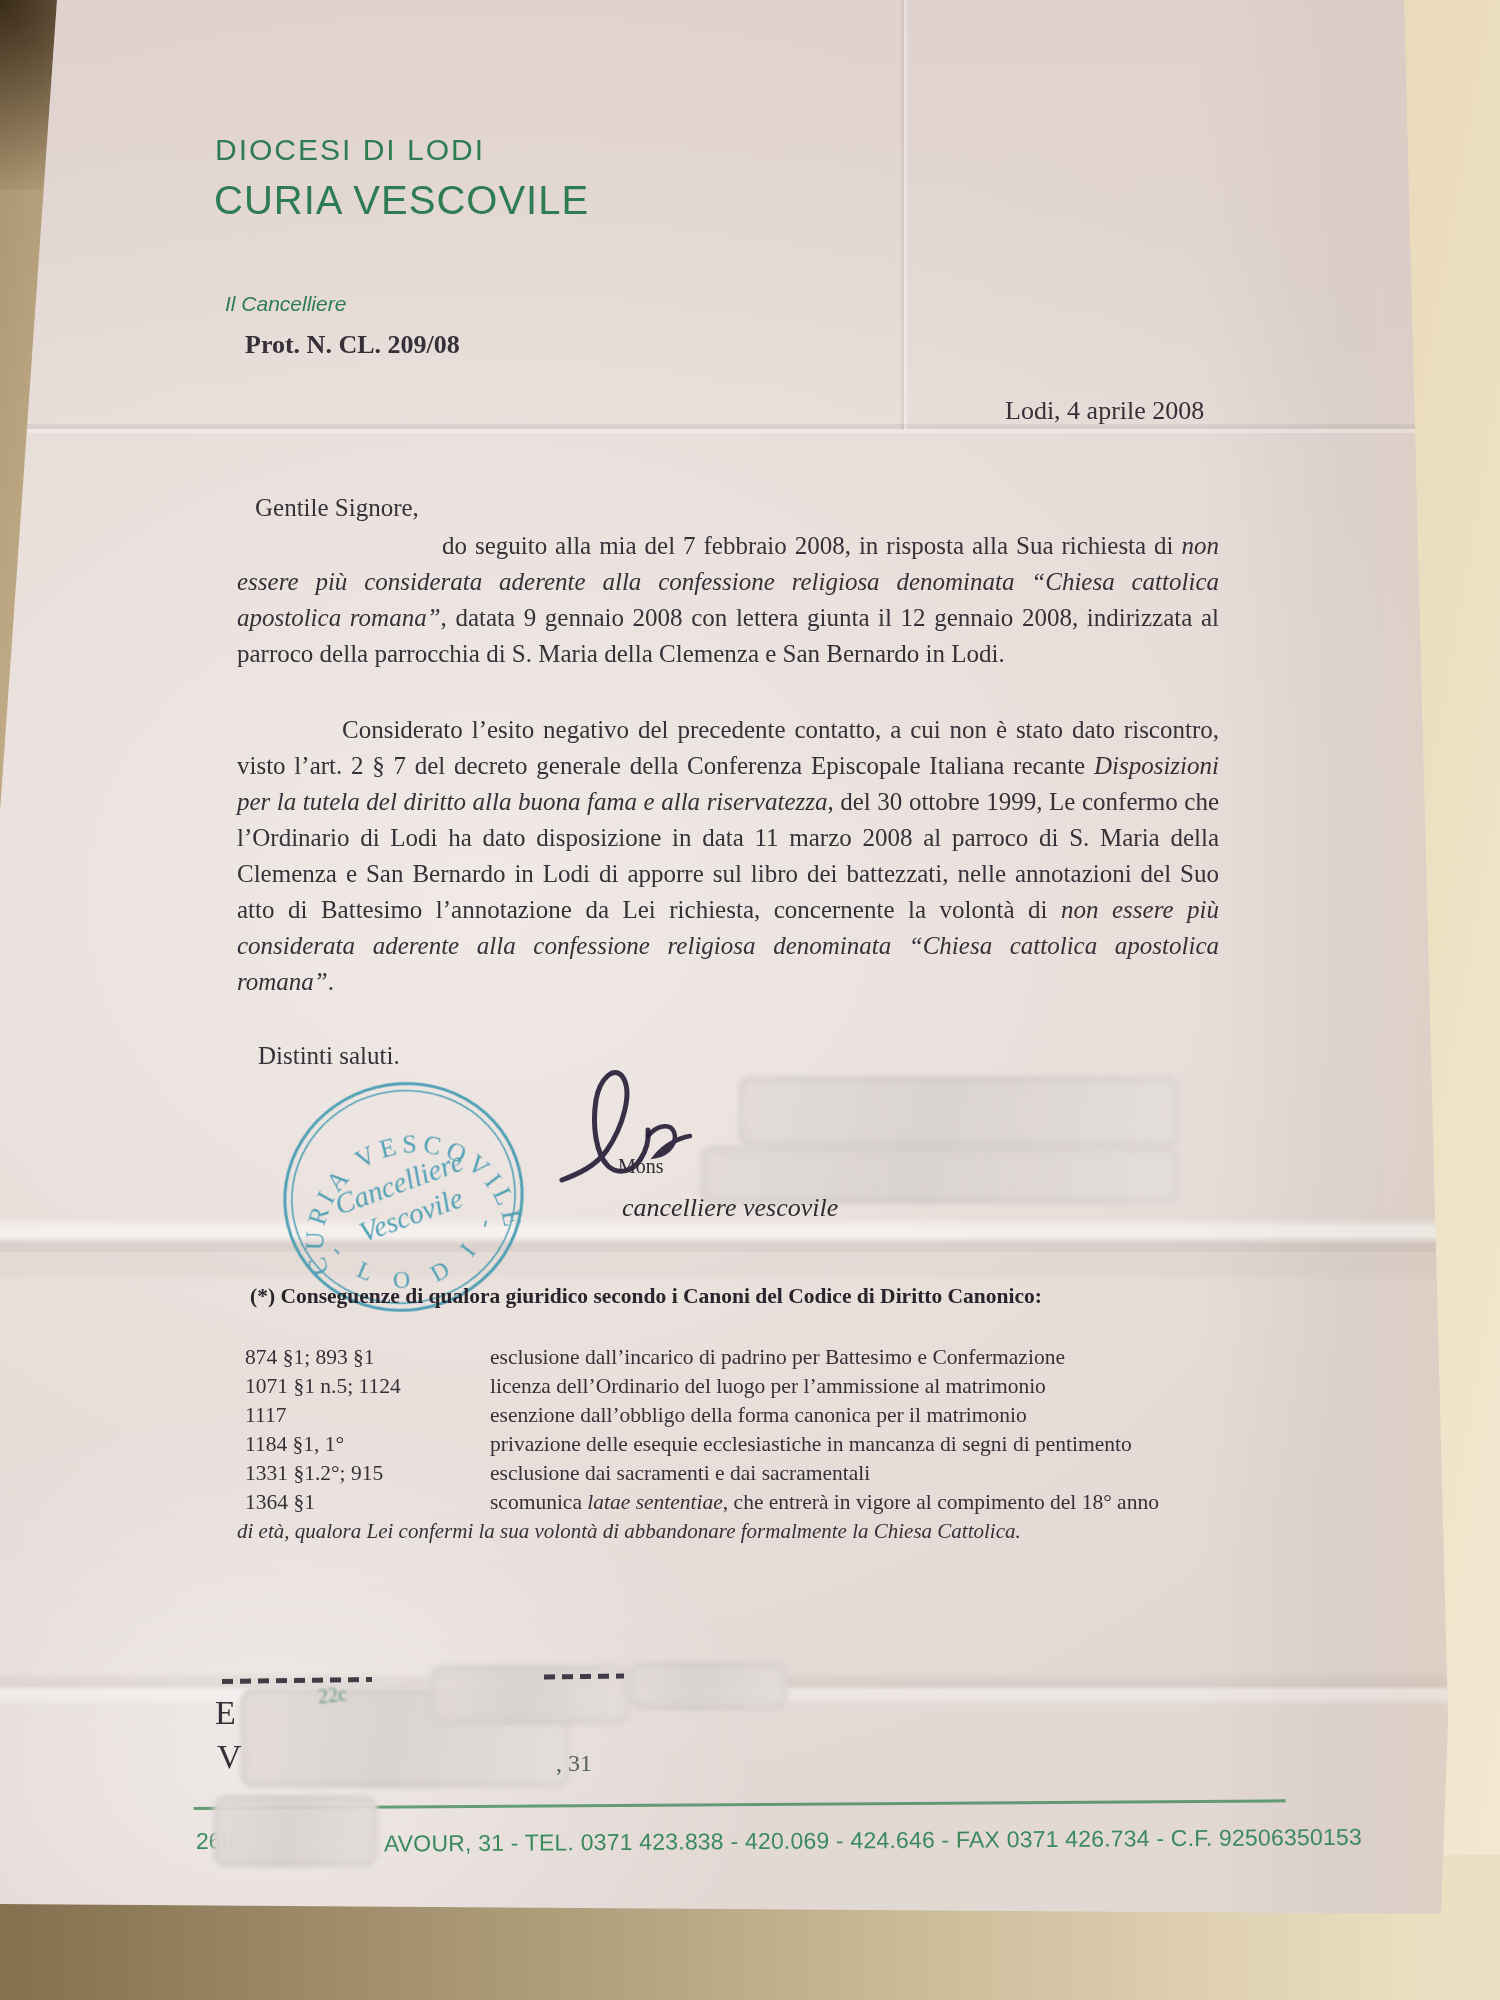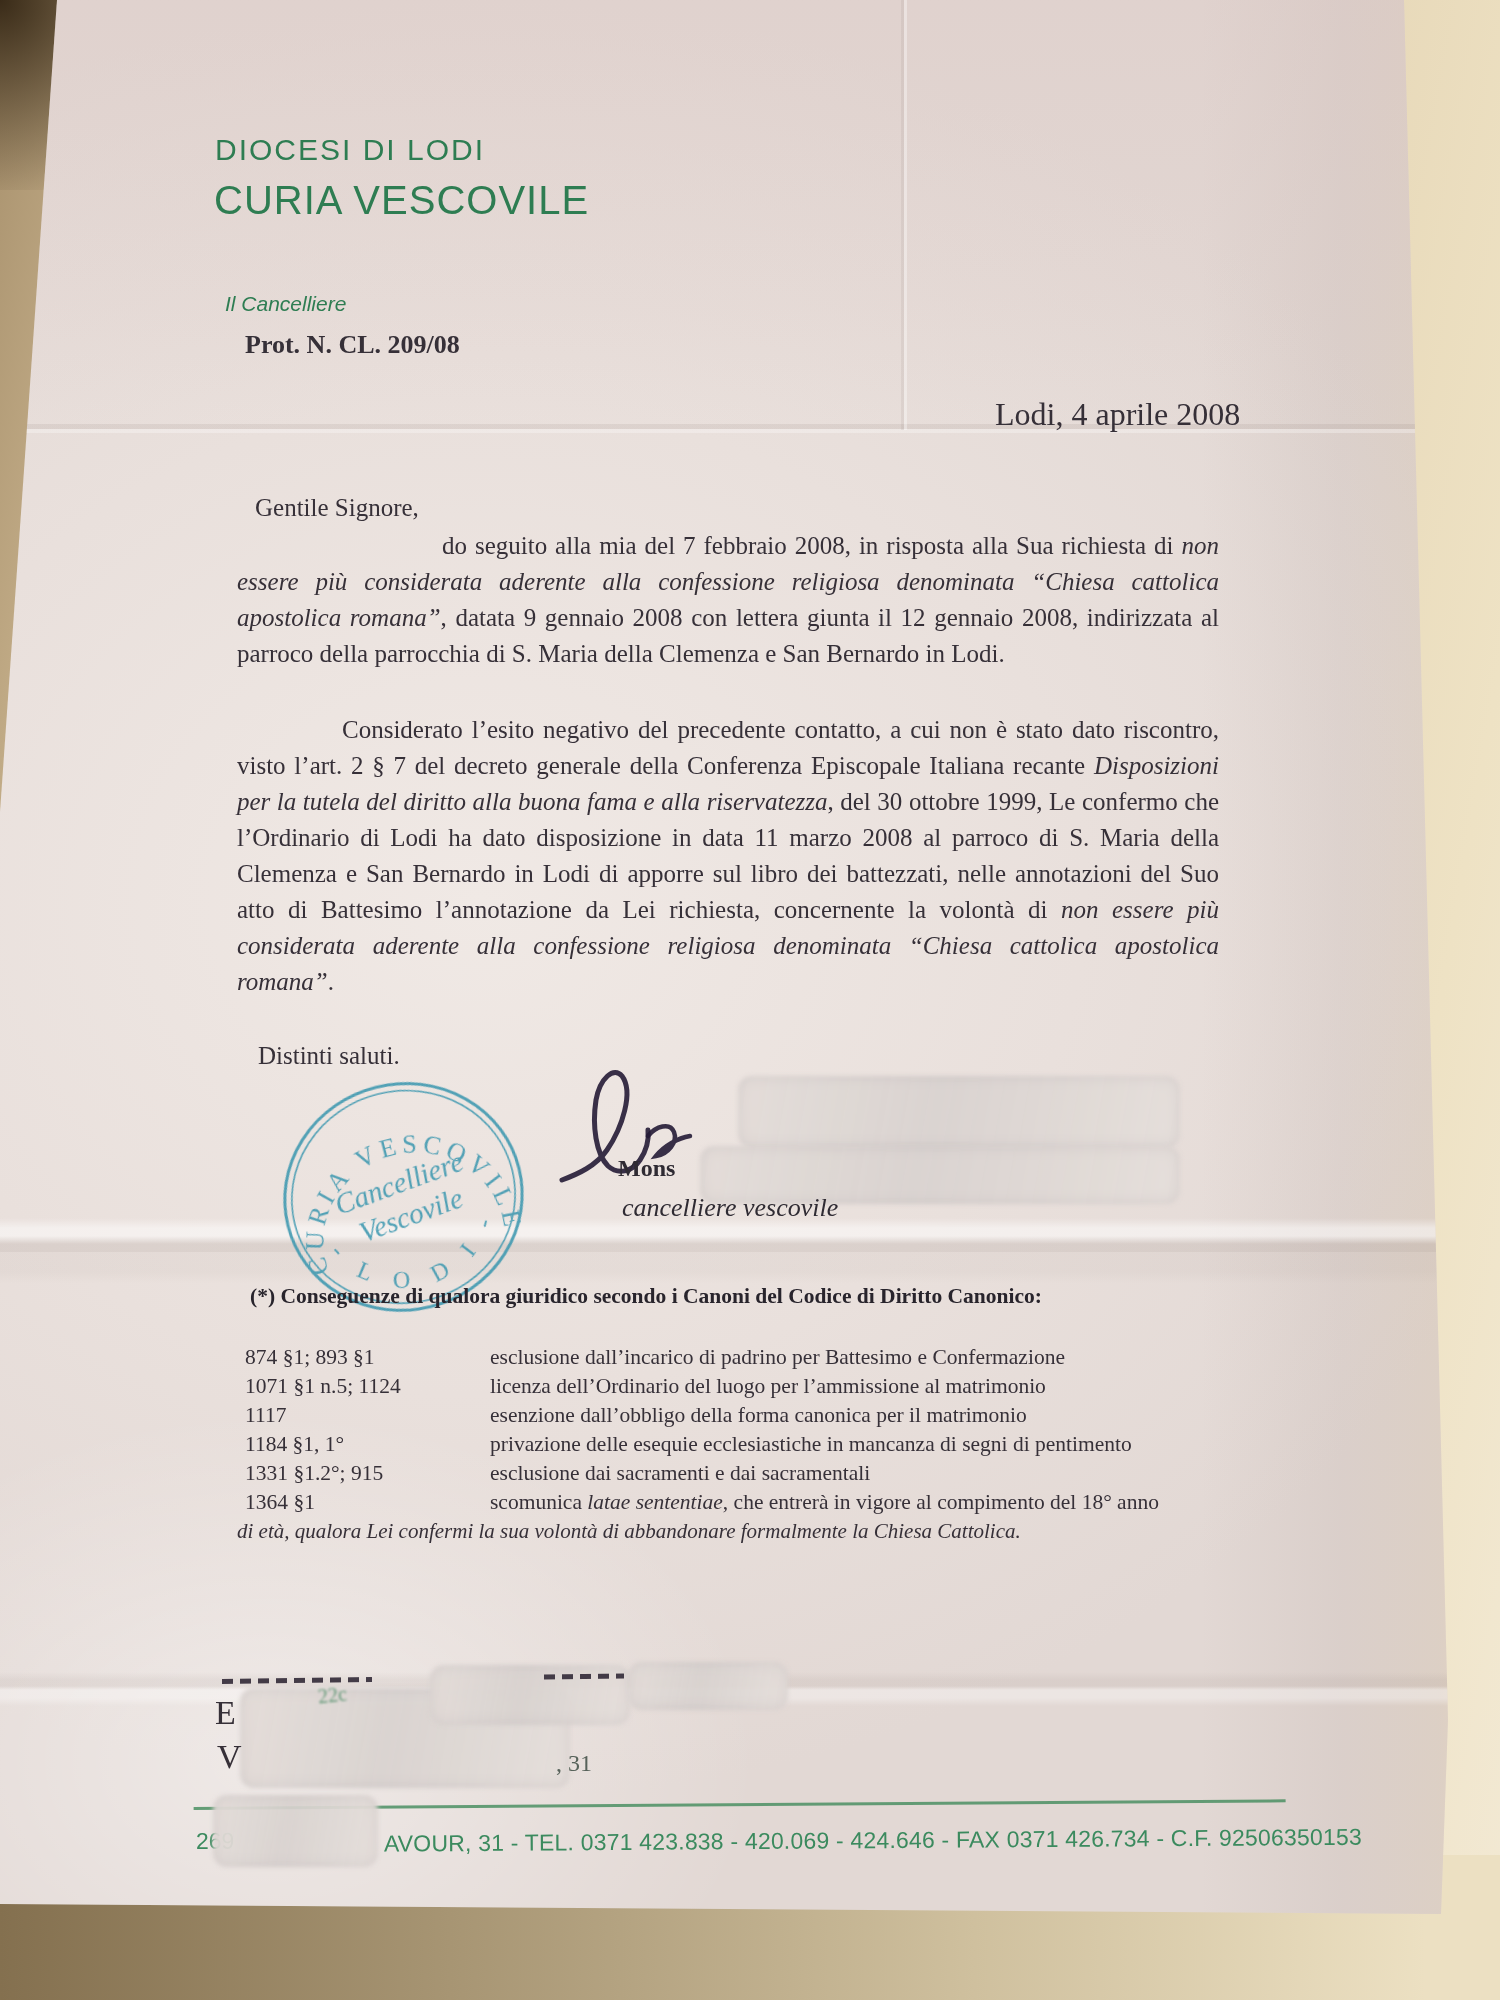--- a/index.html
+++ b/index.html
@@ -26,33 +26,33 @@
   .t{position:absolute;white-space:nowrap;}
   .sans{font-family:"Liberation Sans",sans-serif;}
   .green{color:#2e7d52;}
   .ink{color:#363038;}
   .it{font-style:italic;}
   .para{position:absolute;width:982px;text-align:justify;font-size:25px;line-height:36px;color:#363038;white-space:normal;}
   .hdr1{font-size:30px;letter-spacing:2px;}
   .hdr2{font-size:40px;letter-spacing:1px;}
   .role{font-size:21px;font-style:italic;}
   .prot{font-size:26px;font-weight:bold;}
-  .date{font-size:32px;}
+  .date{font-size:26px;margin-left:10px;}
   .closing{font-size:25px;}
   .note-head{font-size:21.5px;font-weight:bold;color:#28242c;}
   .nref{position:absolute;left:245px;font-size:21.5px;color:#363038;}
   .ntxt{position:absolute;left:490px;width:820px;font-size:21.5px;color:#363038;white-space:nowrap;}
   .ncont{font-size:21px;color:#363038;font-style:italic;}
   .dash{position:absolute;height:5px;
     background:repeating-linear-gradient(90deg,#433b47 0 11px,transparent 11px 18px);transform:rotate(-.8deg);}
   .smudge{position:absolute;border-radius:14px;filter:blur(2px);
     background:linear-gradient(100deg,rgba(227,220,216,.96),rgba(216,210,207,.92) 45%,rgba(229,222,218,.96));
     box-shadow:inset 0 0 14px rgba(150,145,150,.25);}
   .sig-title{font-size:26px;font-style:italic;color:#2f2b33;}
-  .mons{font-size:24px;color:#2f2b33;font-weight:bold;}
+  .mons{font-size:20px;color:#2f2b33;}
   .footer-rot{position:absolute;left:0;top:0;width:1500px;height:2000px;transform:rotate(-.4deg);}
   .f-green{color:#3b8a5e;}
   .rule{position:absolute;left:188px;top:1803px;width:1092px;height:2.5px;background:#4b8f63;opacity:.85;}
   .frag-smudged{filter:blur(1px);opacity:.85;}
   .stamp-wrap{position:absolute;left:262px;top:1052px;width:282px;height:286px;transform:rotate(-14deg);opacity:.88;}
   .stamp-wrap svg{filter:blur(.5px);}
   .sig-wrap{position:absolute;left:552px;top:1062px;width:200px;height:130px;}
 </style>
 </head>
 <body>

